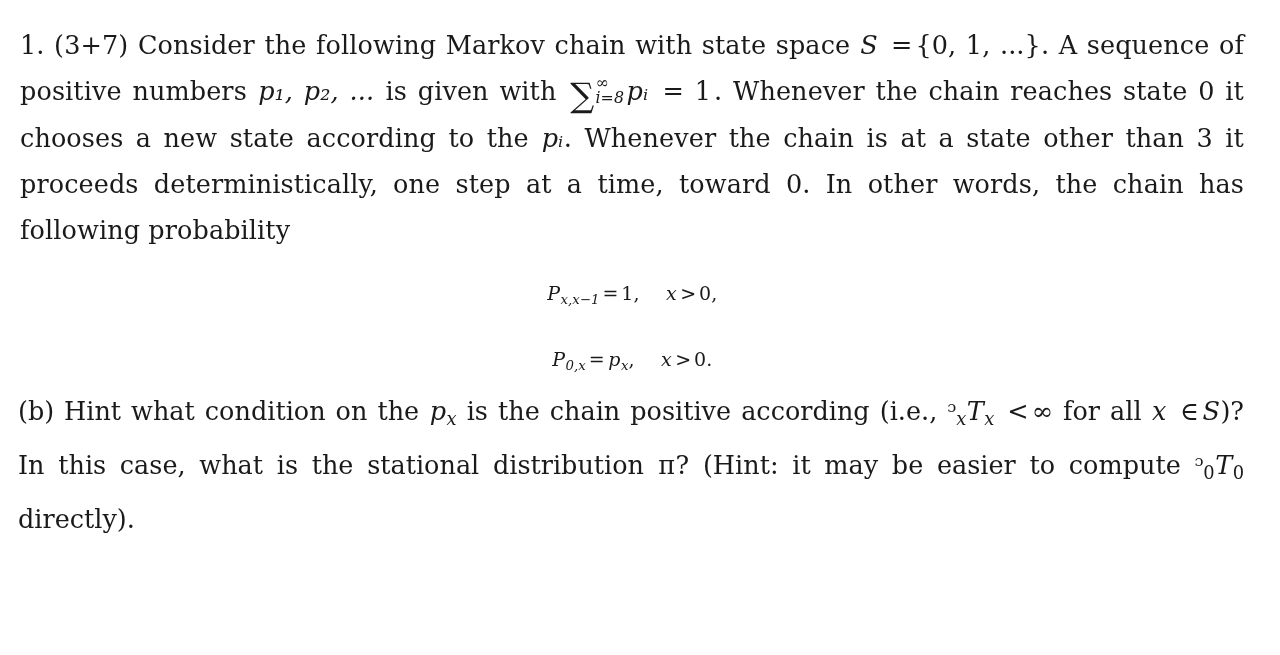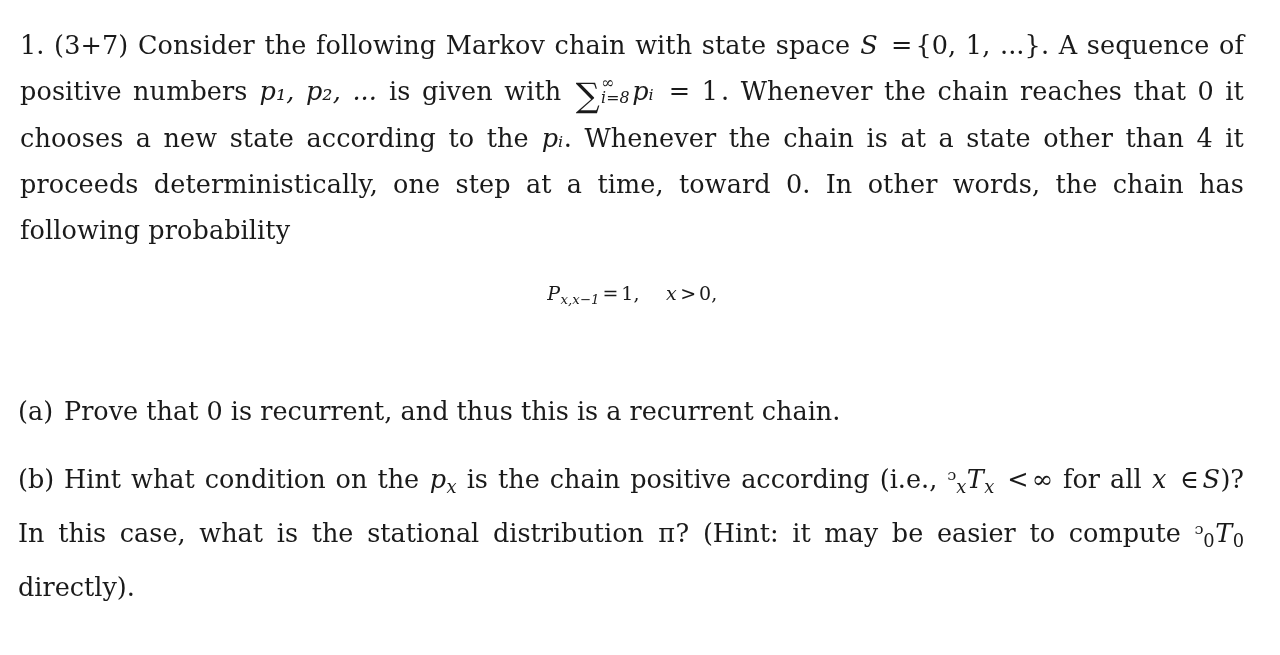--- a/index.html
+++ b/index.html
@@ -140,39 +140,39 @@
     <div class="para body-block">
       <span>1.</span>
       <span>(3+7)</span>
       <span>Consider the following Markov chain with state space</span>
       <span class="mi">S</span>
       <span class="mop">=</span><span class="mn">{0, 1, ...}</span><span>. A sequence</span>
       <span>of positive numbers</span>
       <span class="mi">p₁, p₂, ...</span>
       <span>is given with</span>
       <span class="sumgrp"><span class="sumsym">∑</span><span class="sumlim"><span class="top">∞</span><span class="bot">i=8</span></span></span><span class="mi">pᵢ</span>
-      <span class="mop">= 1</span><span>. Whenever the chain reaches that</span>
+      <span class="mop">= 1</span><span>. Whenever the chain reaches state</span>
       <span>0 it chooses a new state according to the</span>
-      <span class="mi">pᵢ</span><span>. Whenever the chain is at a state other than 4</span>
+      <span class="mi">pᵢ</span><span>. Whenever the chain is at a state other than 3</span>
       <span>it proceeds deterministically, one step at a time, toward 0. In other words, the chain has</span>
       <span>following probability</span>
     </div>
 
     <div class="display-eq eq1">
       <span class="mi">P</span><span class="msub">x,x−1</span><span class="mop">=</span><span class="mn">1,</span><span class="gap"></span><span class="mi">x</span><span class="mop">&gt;</span><span class="mn">0,</span>
     </div>
 
+    <div class="display-eq eq2">
+      <span class="mi">P</span><span class="msub">0,x</span><span class="mop">=</span><span class="mi">p</span><span class="msub">x</span><span class="mn">,</span><span class="gap"></span><span class="mi">x</span><span class="mop">&gt;</span><span class="mn">0.</span>
+    </div>
 
   </div>
 
   <div class="items">
 
-    <div class="item item-a">
-      <p><span class="label">(a)</span><span>Prove that 0 is recurrent, and thus this is a recurrent chain.</span></p>
-    </div>
 
     <div class="item item-b">
       <p><span class="label">(b)</span><span>Hint what condition on the</span>
         <span class="mi">p</span><span class="msub">x</span>
         <span>is the chain positive according (i.e.,</span>
         <span class="bb">ᵓ</span><span class="msub">x</span><span class="mi">T</span><span class="msub">x</span>
         <span class="mop">&lt;</span><span class="inf">∞</span>
         <span>for all</span>
         <span class="mi">x</span>
         <span class="mop">∈</span><span class="mi">S</span><span>)? In this case, what is the stational distribution</span>

